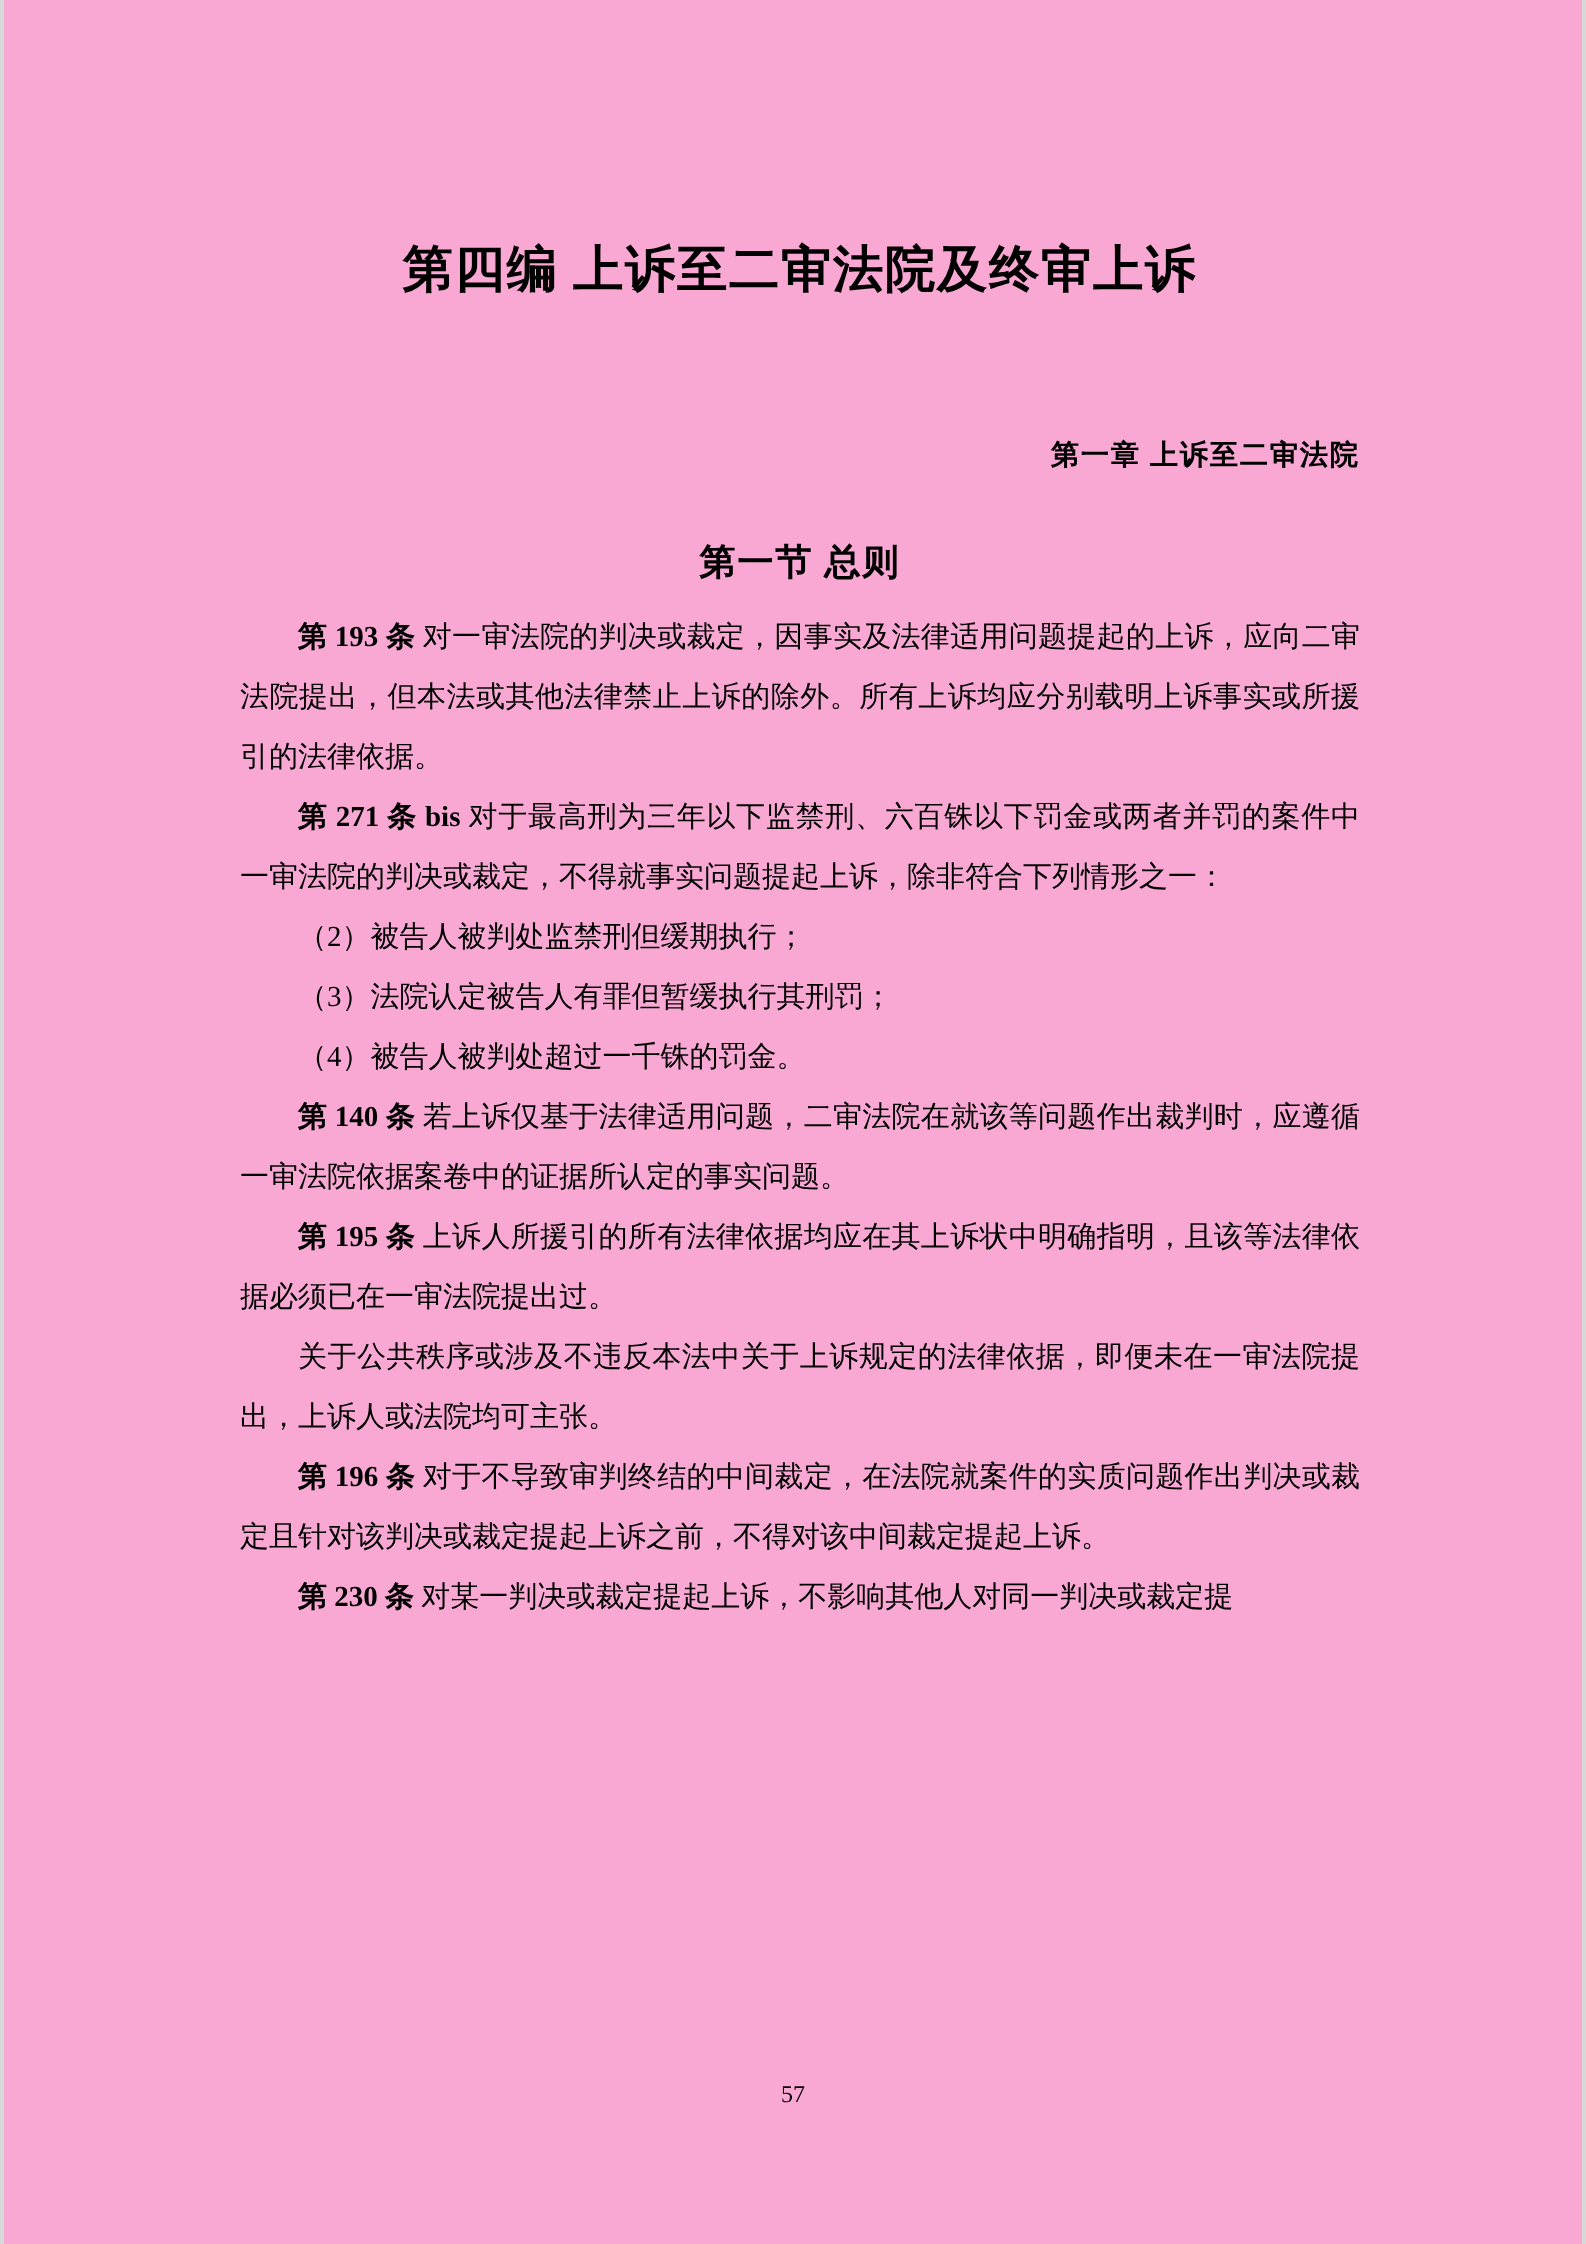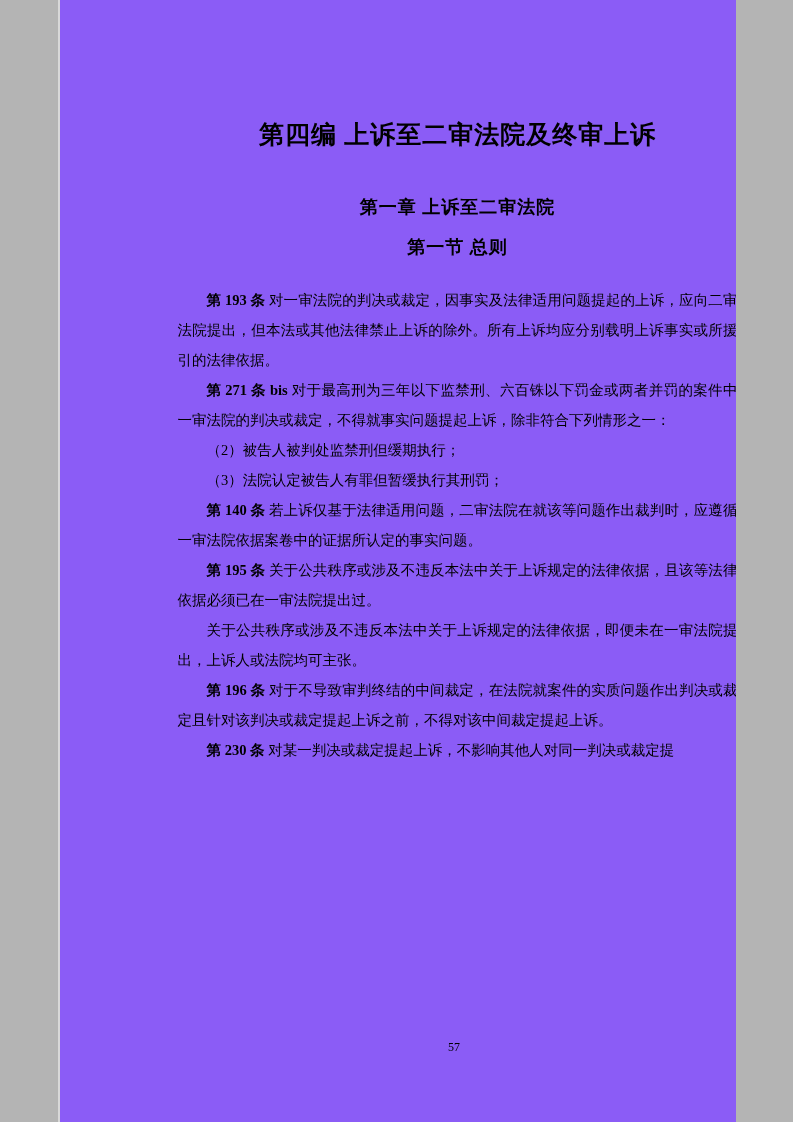--- a/index.html
+++ b/index.html
@@ -4,23 +4,23 @@
 <style>
   html, body {
     margin: 0;
     padding: 0;
     background: #b4b4b4;
   }
   body {
     font-family: "Liberation Serif", "DejaVu Serif", serif;
   }
   .page {
-    width: 678px;
+    width: 793px;
     height: 1122px;
-    background: #8b5cf6;
+    background: #f9a8d4;
     position: relative;
     margin: 0 auto;
     box-sizing: border-box;
     overflow: hidden;
   }
   .page-border {
     position: absolute;
     left: 0;
     top: 0;
     width: 793px;
@@ -38,37 +38,37 @@
   }
   .book-title {
     text-align: center;
     font-size: 25px;
     font-weight: bold;
     letter-spacing: 1px;
     margin-top: 118px;
     color: #000;
   }
   .chapter-title {
-    text-align: center;
-    font-size: 18px;
+    text-align: right;
+    font-size: 14px;
     font-weight: bold;
     letter-spacing: 1px;
-    margin-top: 44px;
+    margin-top: 68px;
     color: #000;
   }
   .section-title {
     text-align: center;
     font-size: 18px;
     font-weight: bold;
     letter-spacing: 1px;
-    margin-top: 16px;
+    margin-top: 32px;
     color: #000;
   }
   .body-block {
-    margin-top: 26px;
+    margin-top: 11px;
   }
   p.para {
     margin: 0 0 0 0;
     font-size: 14.5px;
     line-height: 30px;
     text-align: justify;
     text-justify: inter-ideograph;
     color: #000;
     text-indent: 2em;
   }
@@ -97,22 +97,23 @@
 
     <div class="chapter-title">第一章  上诉至二审法院</div>
 
     <div class="section-title">第一节  总则</div>
 
     <div class="body-block">
       <p class="para"><span class="art">第 193 条</span> <span>对一审法院的判决或裁定，因事实及法律适用问题提起的上诉，应向二审法院提出，但本法或其他法律禁止上诉的除外。所有上诉均应分别载明上诉事实或所援引的法律依据。</span></p>
       <p class="para"><span class="art">第 271 条 bis</span> <span>对于最高刑为三年以下监禁刑、六百铢以下罚金或两者并罚的案件中一审法院的判决或裁定，不得就事实问题提起上诉，除非符合下列情形之一：</span></p>
       <p class="para"><span>（2）被告人被判处监禁刑但缓期执行；</span></p>
       <p class="para"><span>（3）法院认定被告人有罪但暂缓执行其刑罚；</span></p>
+      <p class="para"><span>（4）被告人被判处超过一千铢的罚金。</span></p>
       <p class="para"><span class="art">第 140 条</span> <span>若上诉仅基于法律适用问题，二审法院在就该等问题作出裁判时，应遵循一审法院依据案卷中的证据所认定的事实问题。</span></p>
-      <p class="para"><span class="art">第 195 条</span> <span>关于公共秩序或涉及不违反本法中关于上诉规定的法律依据，且该等法律依据必须已在一审法院提出过。</span></p>
+      <p class="para"><span class="art">第 195 条</span> <span>上诉人所援引的所有法律依据均应在其上诉状中明确指明，且该等法律依据必须已在一审法院提出过。</span></p>
       <p class="para"><span>关于公共秩序或涉及不违反本法中关于上诉规定的法律依据，即便未在一审法院提出，上诉人或法院均可主张。</span></p>
       <p class="para"><span class="art">第 196 条</span> <span>对于不导致审判终结的中间裁定，在法院就案件的实质问题作出判决或裁定且针对该判决或裁定提起上诉之前，不得对该中间裁定提起上诉。</span></p>
       <p class="para"><span class="art">第 230 条</span> <span>对某一判决或裁定提起上诉，不影响其他人对同一判决或裁定提</span></p>
     </div>
   </div>
 
   <div class="page-number">57</div>
 </div>
 
 </body></html>

